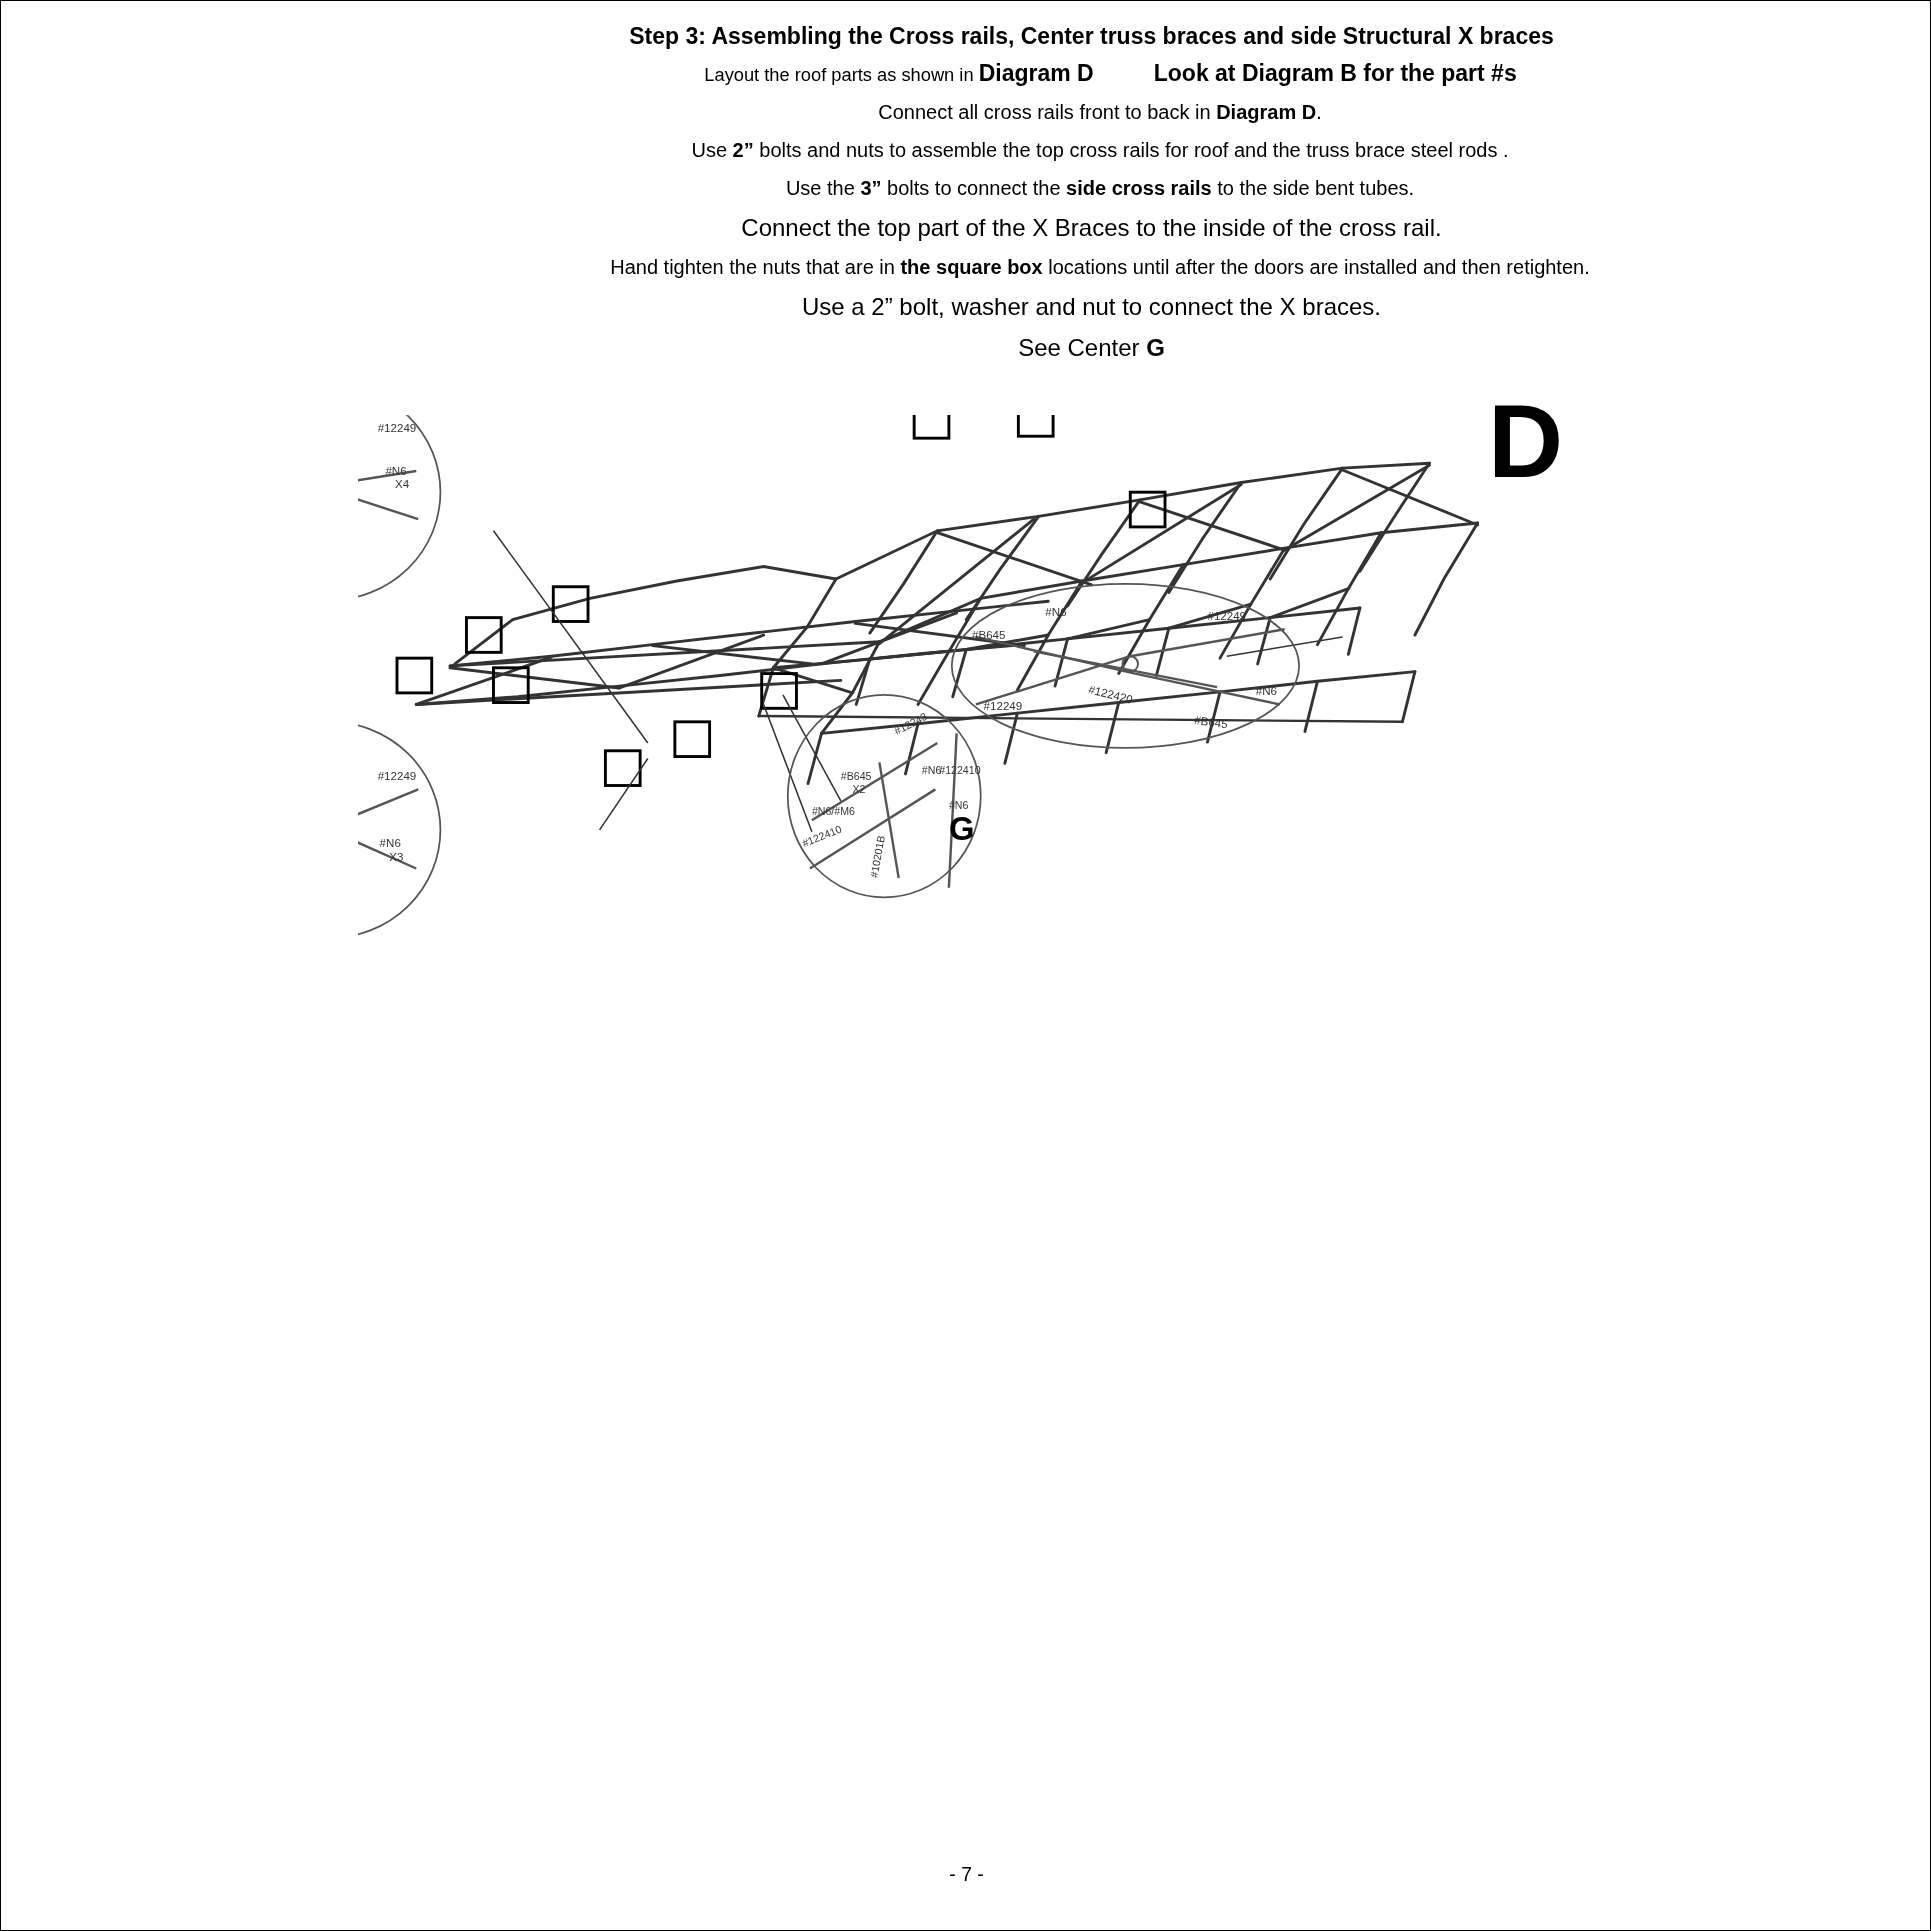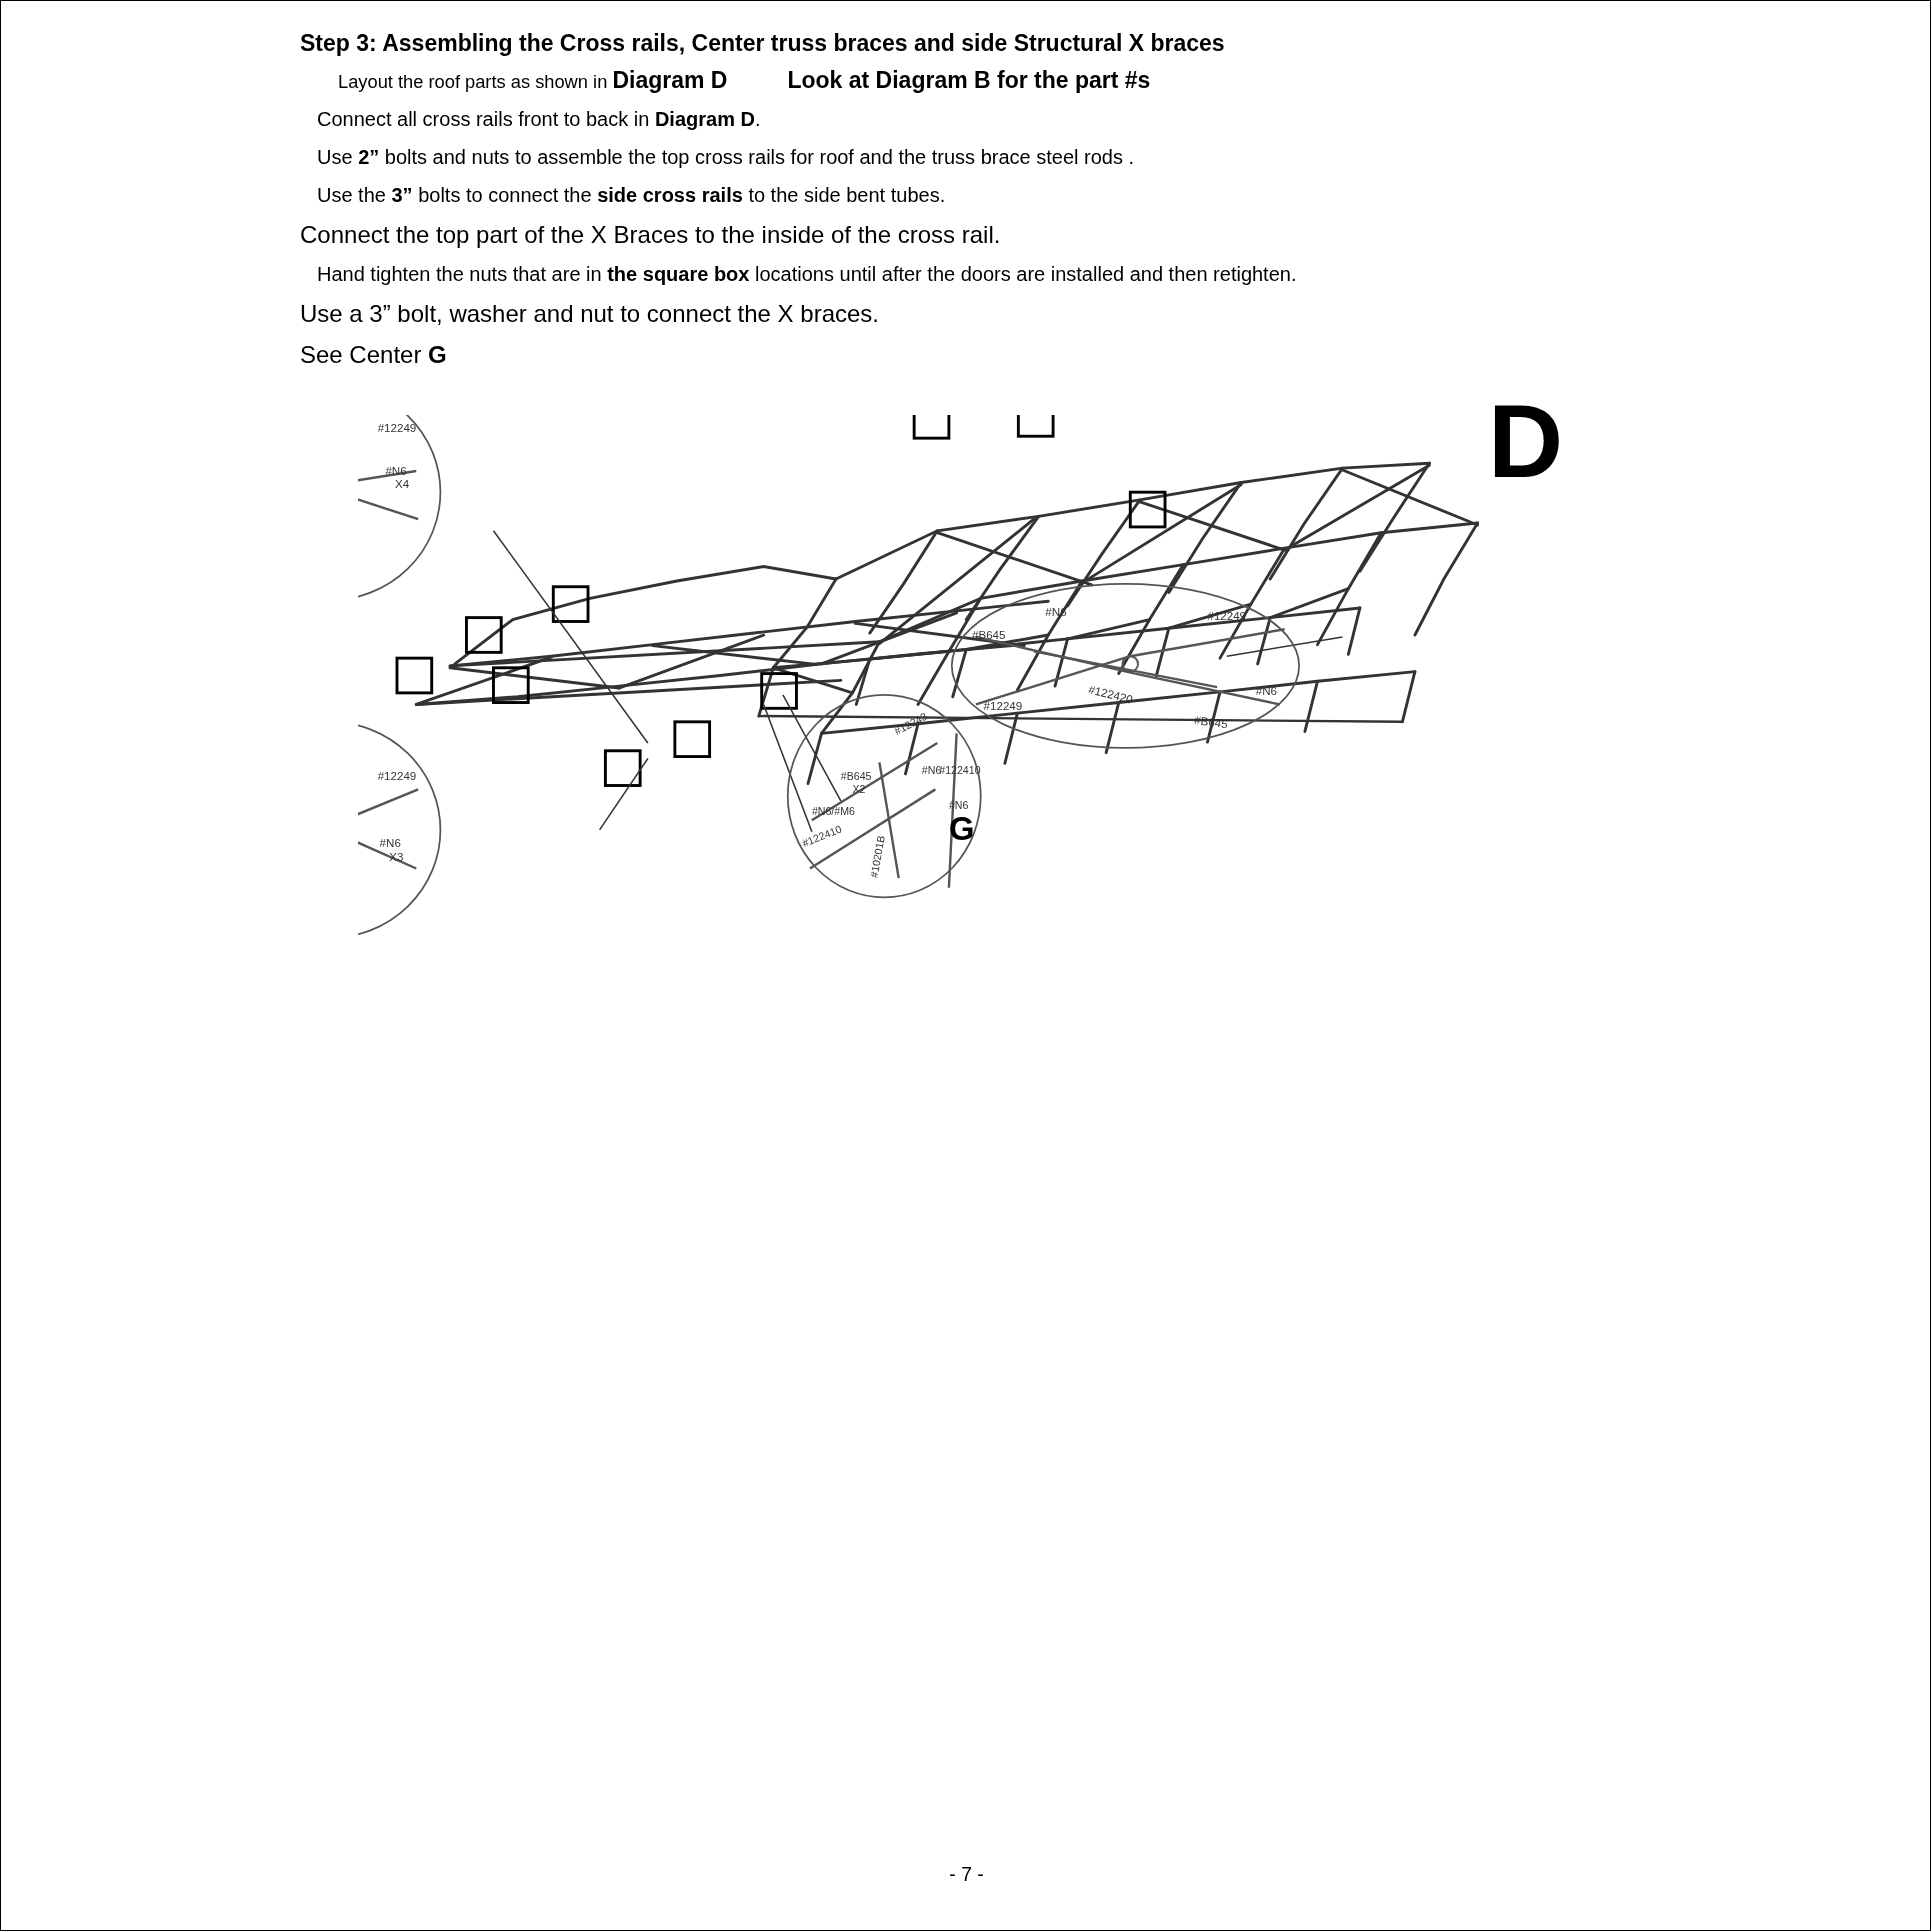--- a/index.html
+++ b/index.html
@@ -19,22 +19,23 @@
     position: absolute;
     left: 0; top: 0;
     width: 1931px;
     height: 1931px;
     border: 1.9px solid #000;
     box-sizing: border-box;
   }
   .content {
     position: absolute;
     left: 299px;
-    top: 24px;
+    top: 17px;
     width: 1583px;
+    text-align: center;
   }
   .line {
     font-size: 21px;
     line-height: 39px;
     white-space: nowrap;
   }
   .l-title {
     font-size: 23px;
     font-weight: bold;
     line-height: 37px;
@@ -112,21 +113,21 @@
 
     <div class="line l-norm">
       <span>Use the </span><b>3”</b><span> bolts to connect the </span><b>side cross rails</b><span> to the side bent tubes.</span>
     </div>
 
     <div class="line l-big">Connect the top part of the X Braces to the inside of the cross rail.</div>
 
     <div class="line l-norm">
       <span>Hand tighten the nuts that are in </span><b>the square box</b><span> locations until after the doors are installed and then retighten.</span>
     </div>
-    <div class="line l-big">Use a 3” bolt, washer and nut to connect the X braces.</div>
+    <div class="line l-big">Use a 2” bolt, washer and nut to connect the X braces.</div>
 
     <div class="line l-big">
       <span>See Center </span><b>G</b>
     </div>
   </div>
 
   <div class="bigletter" id="letter-d">D</div>
 
   <div class="diagram-area">
     <svg width="1313" height="714" viewBox="0 0 1360 740" xmlns="http://www.w3.org/2000/svg">

